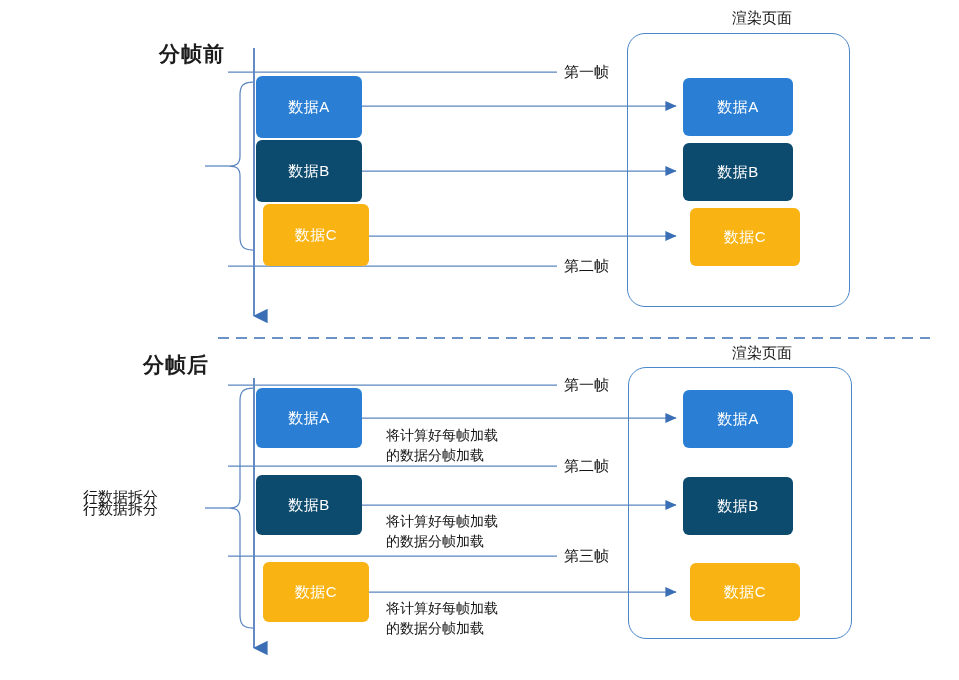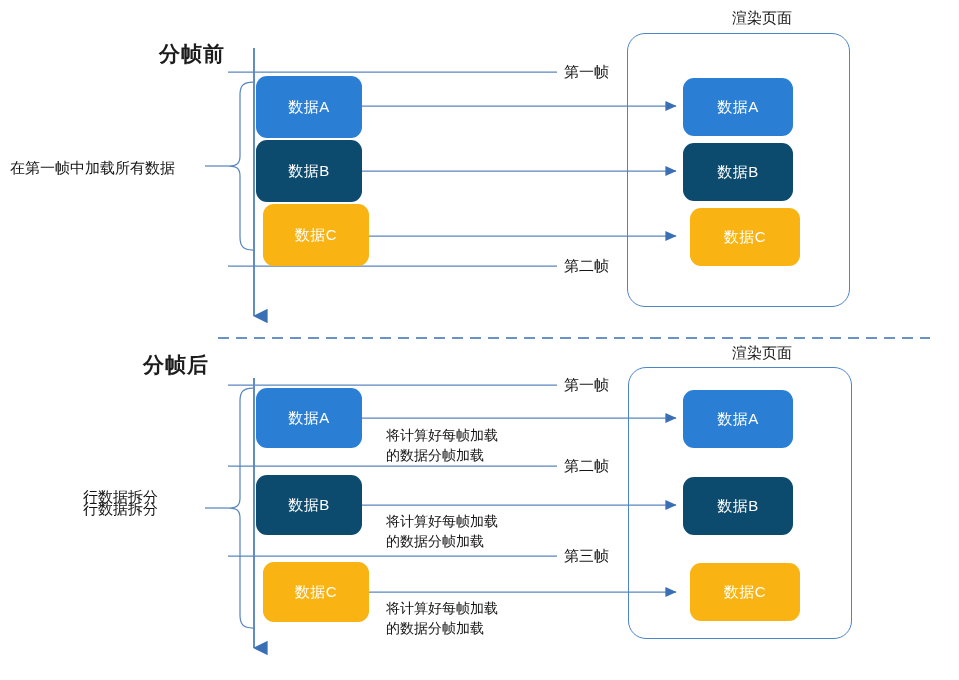--- a/index.html
+++ b/index.html
@@ -19,21 +19,21 @@
   .section-title{
     font-size:21px;font-weight:700;letter-spacing:1px;color:#1c1c1c;
   }
   .side-label{font-size:15px;color:#141414;}
   .frame-label{font-size:15px;color:#141414;}
   .page-title{font-size:15px;color:#141414;margin-left:32px;}
   .note{font-size:14px;color:#141414;line-height:1.45;margin-left:16px;}
 
   .dbox{
     position:absolute;
-    border-radius:11px;
+    border-radius:6px;
     color:#ffffff;
     font-size:15px;
     display:flex;
     align-items:center;
     justify-content:center;
     letter-spacing:.5px;
   }
   .dbox.blue{background:#2a7fd4;}
   .dbox.green{background:#0c4a6e;}
   .dbox.orange{background:#f9b312;margin-left:7px;}
@@ -88,21 +88,20 @@
       <line x1="362" y1="418" x2="676" y2="418" marker-end="url(#arr)"></line>
       <line x1="362" y1="505" x2="676" y2="505" marker-end="url(#arr)"></line>
       <line x1="362" y1="592" x2="676" y2="592" marker-end="url(#arr)"></line>
 
       <line x1="218" y1="338" x2="930" y2="338" stroke="#3b6fb5" stroke-width="1.6" stroke-dasharray="11 7"></line>
     </g>
   </svg>
 
   <div class="txt section-title" style="left:143px;top:41px;margin-left:16px;">分帧前</div>
 
-  <div class="txt side-label" style="left:10px;top:158px;">在第一帧中加载所有数据</div>
 
   <div class="txt frame-label" style="left:564px;top:62px;">第一帧</div>
   <div class="txt frame-label" style="left:564px;top:256px;">第二帧</div>
 
   <div class="txt page-title" style="left:700px;top:8px;">渲染页面</div>
 
   <div class="dbox blue" style="left:256px;top:76px;width:106px;height:62px;">数据A</div>
   <div class="dbox green" style="left:256px;top:140px;width:106px;height:62px;">数据B</div>
   <div class="dbox orange" style="left:256px;top:204px;width:106px;height:62px;">数据C</div>
 

